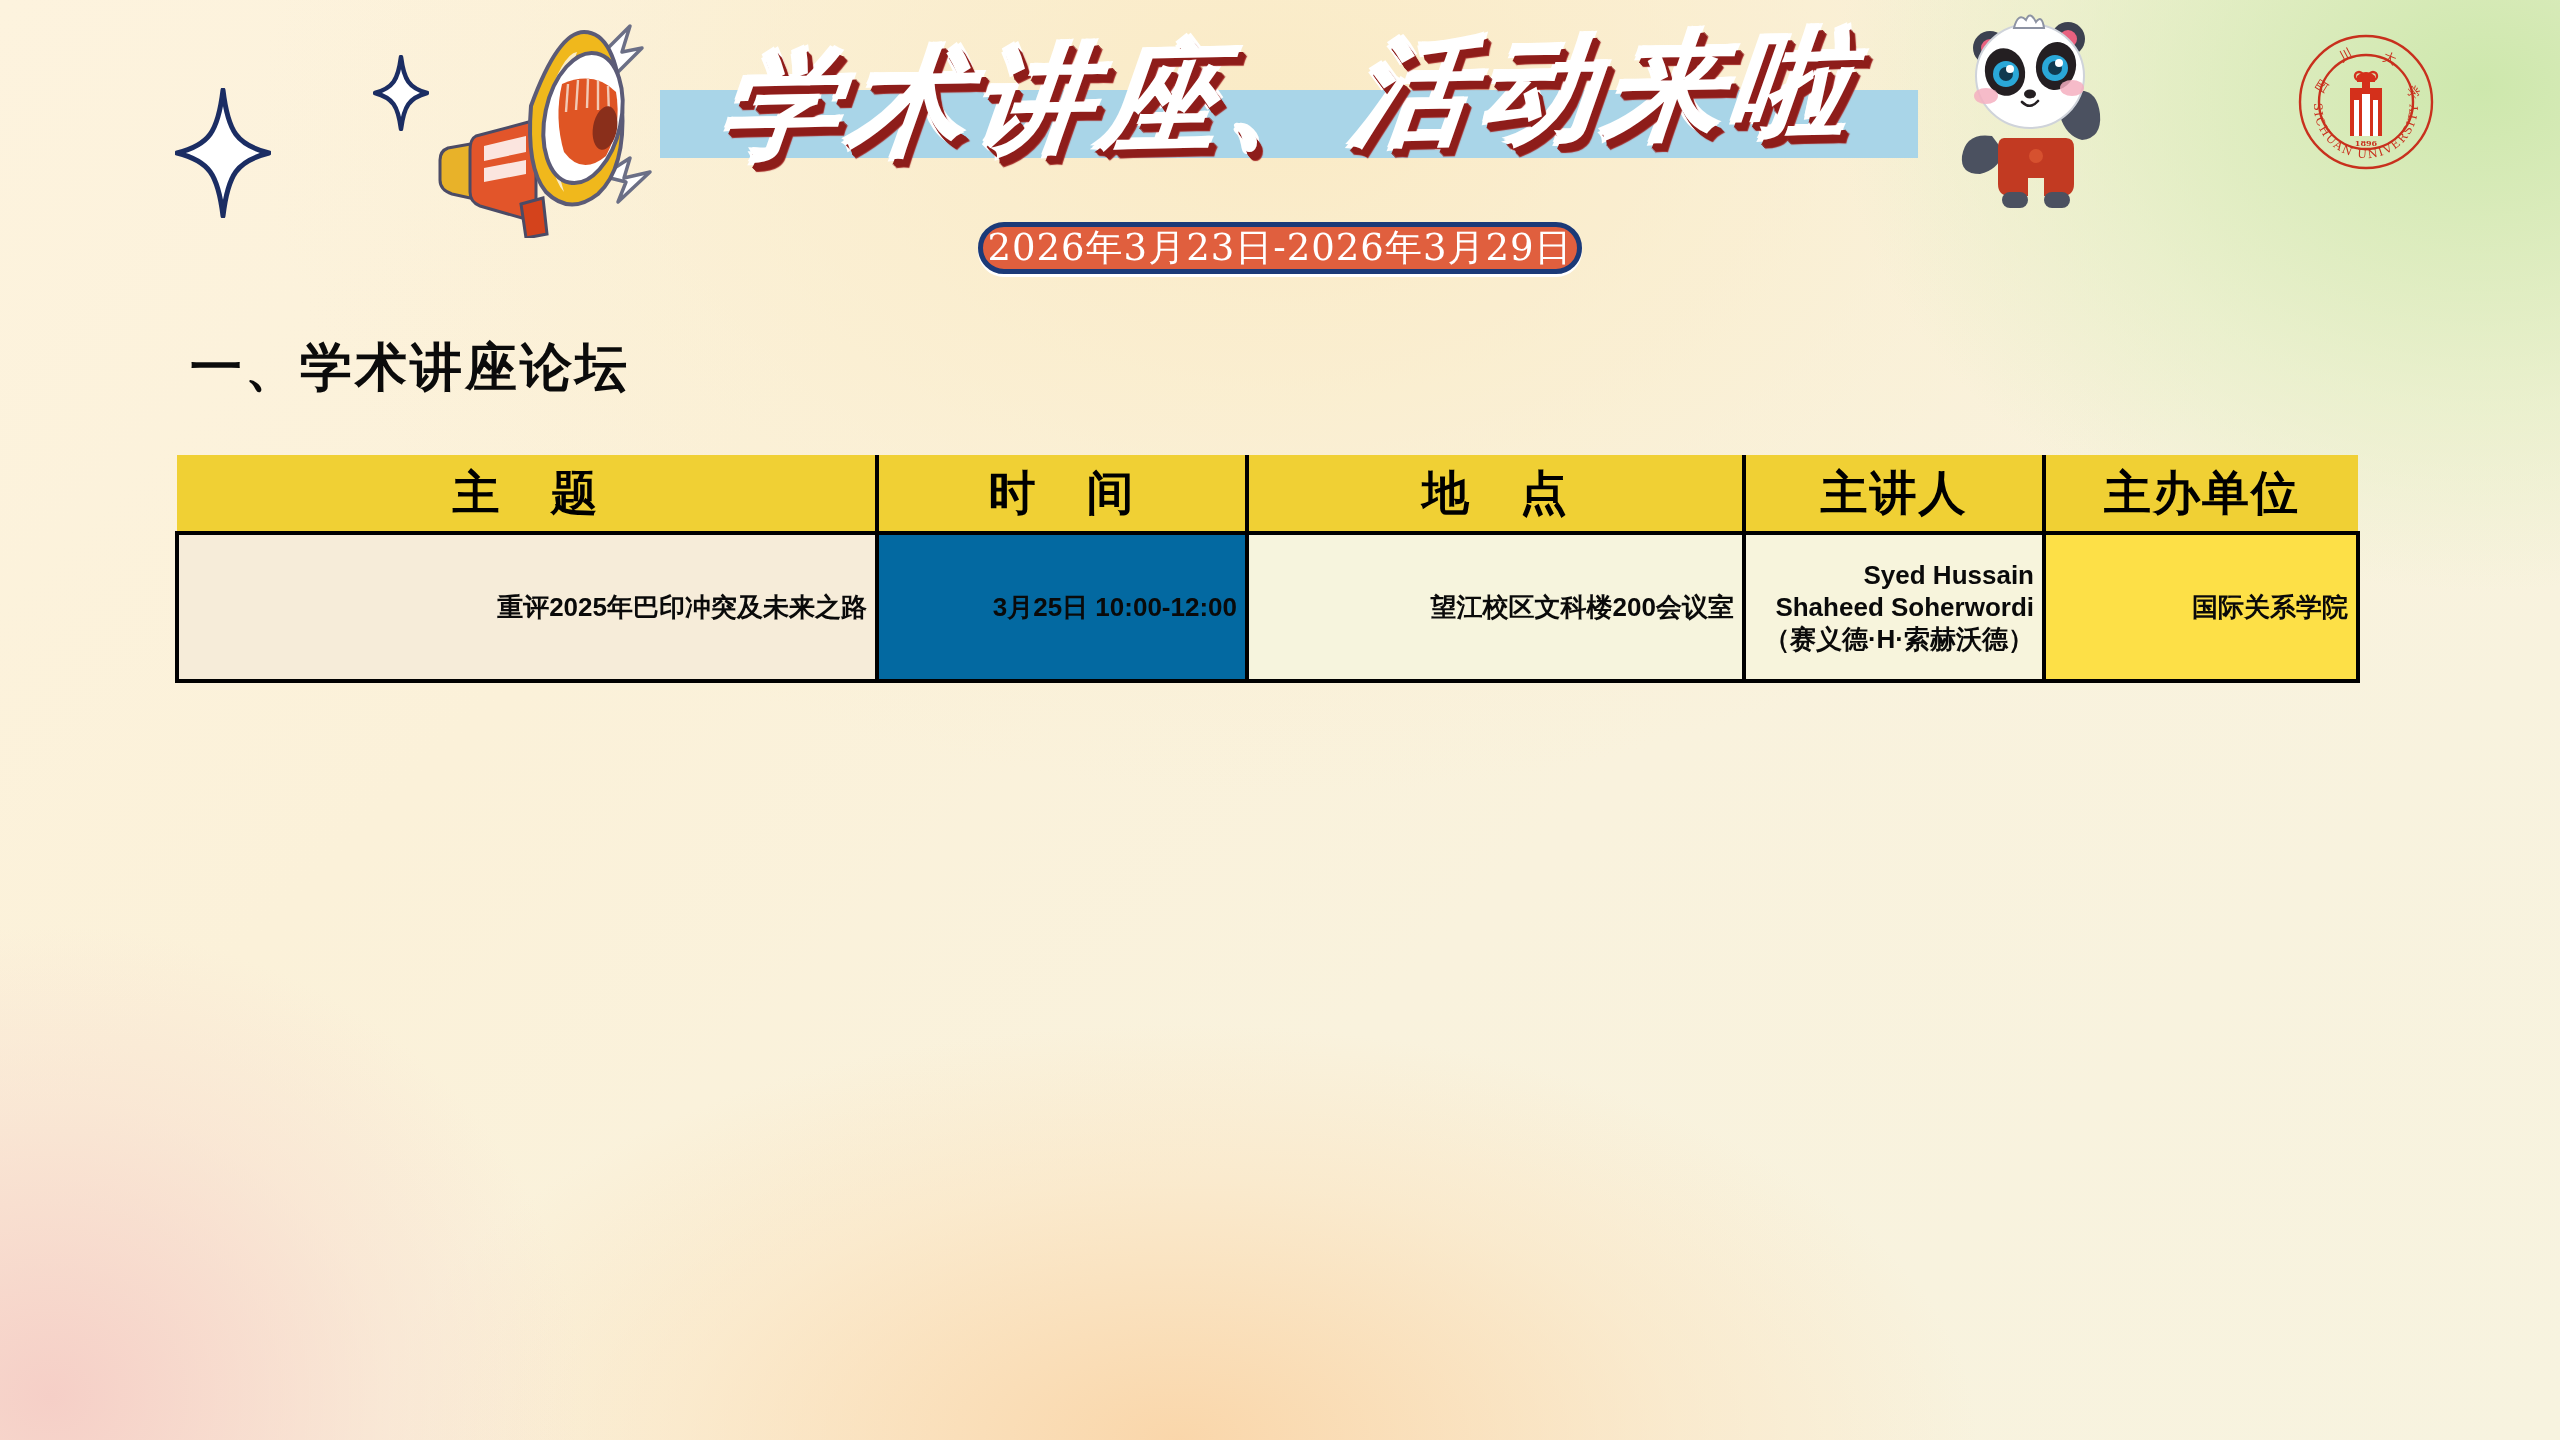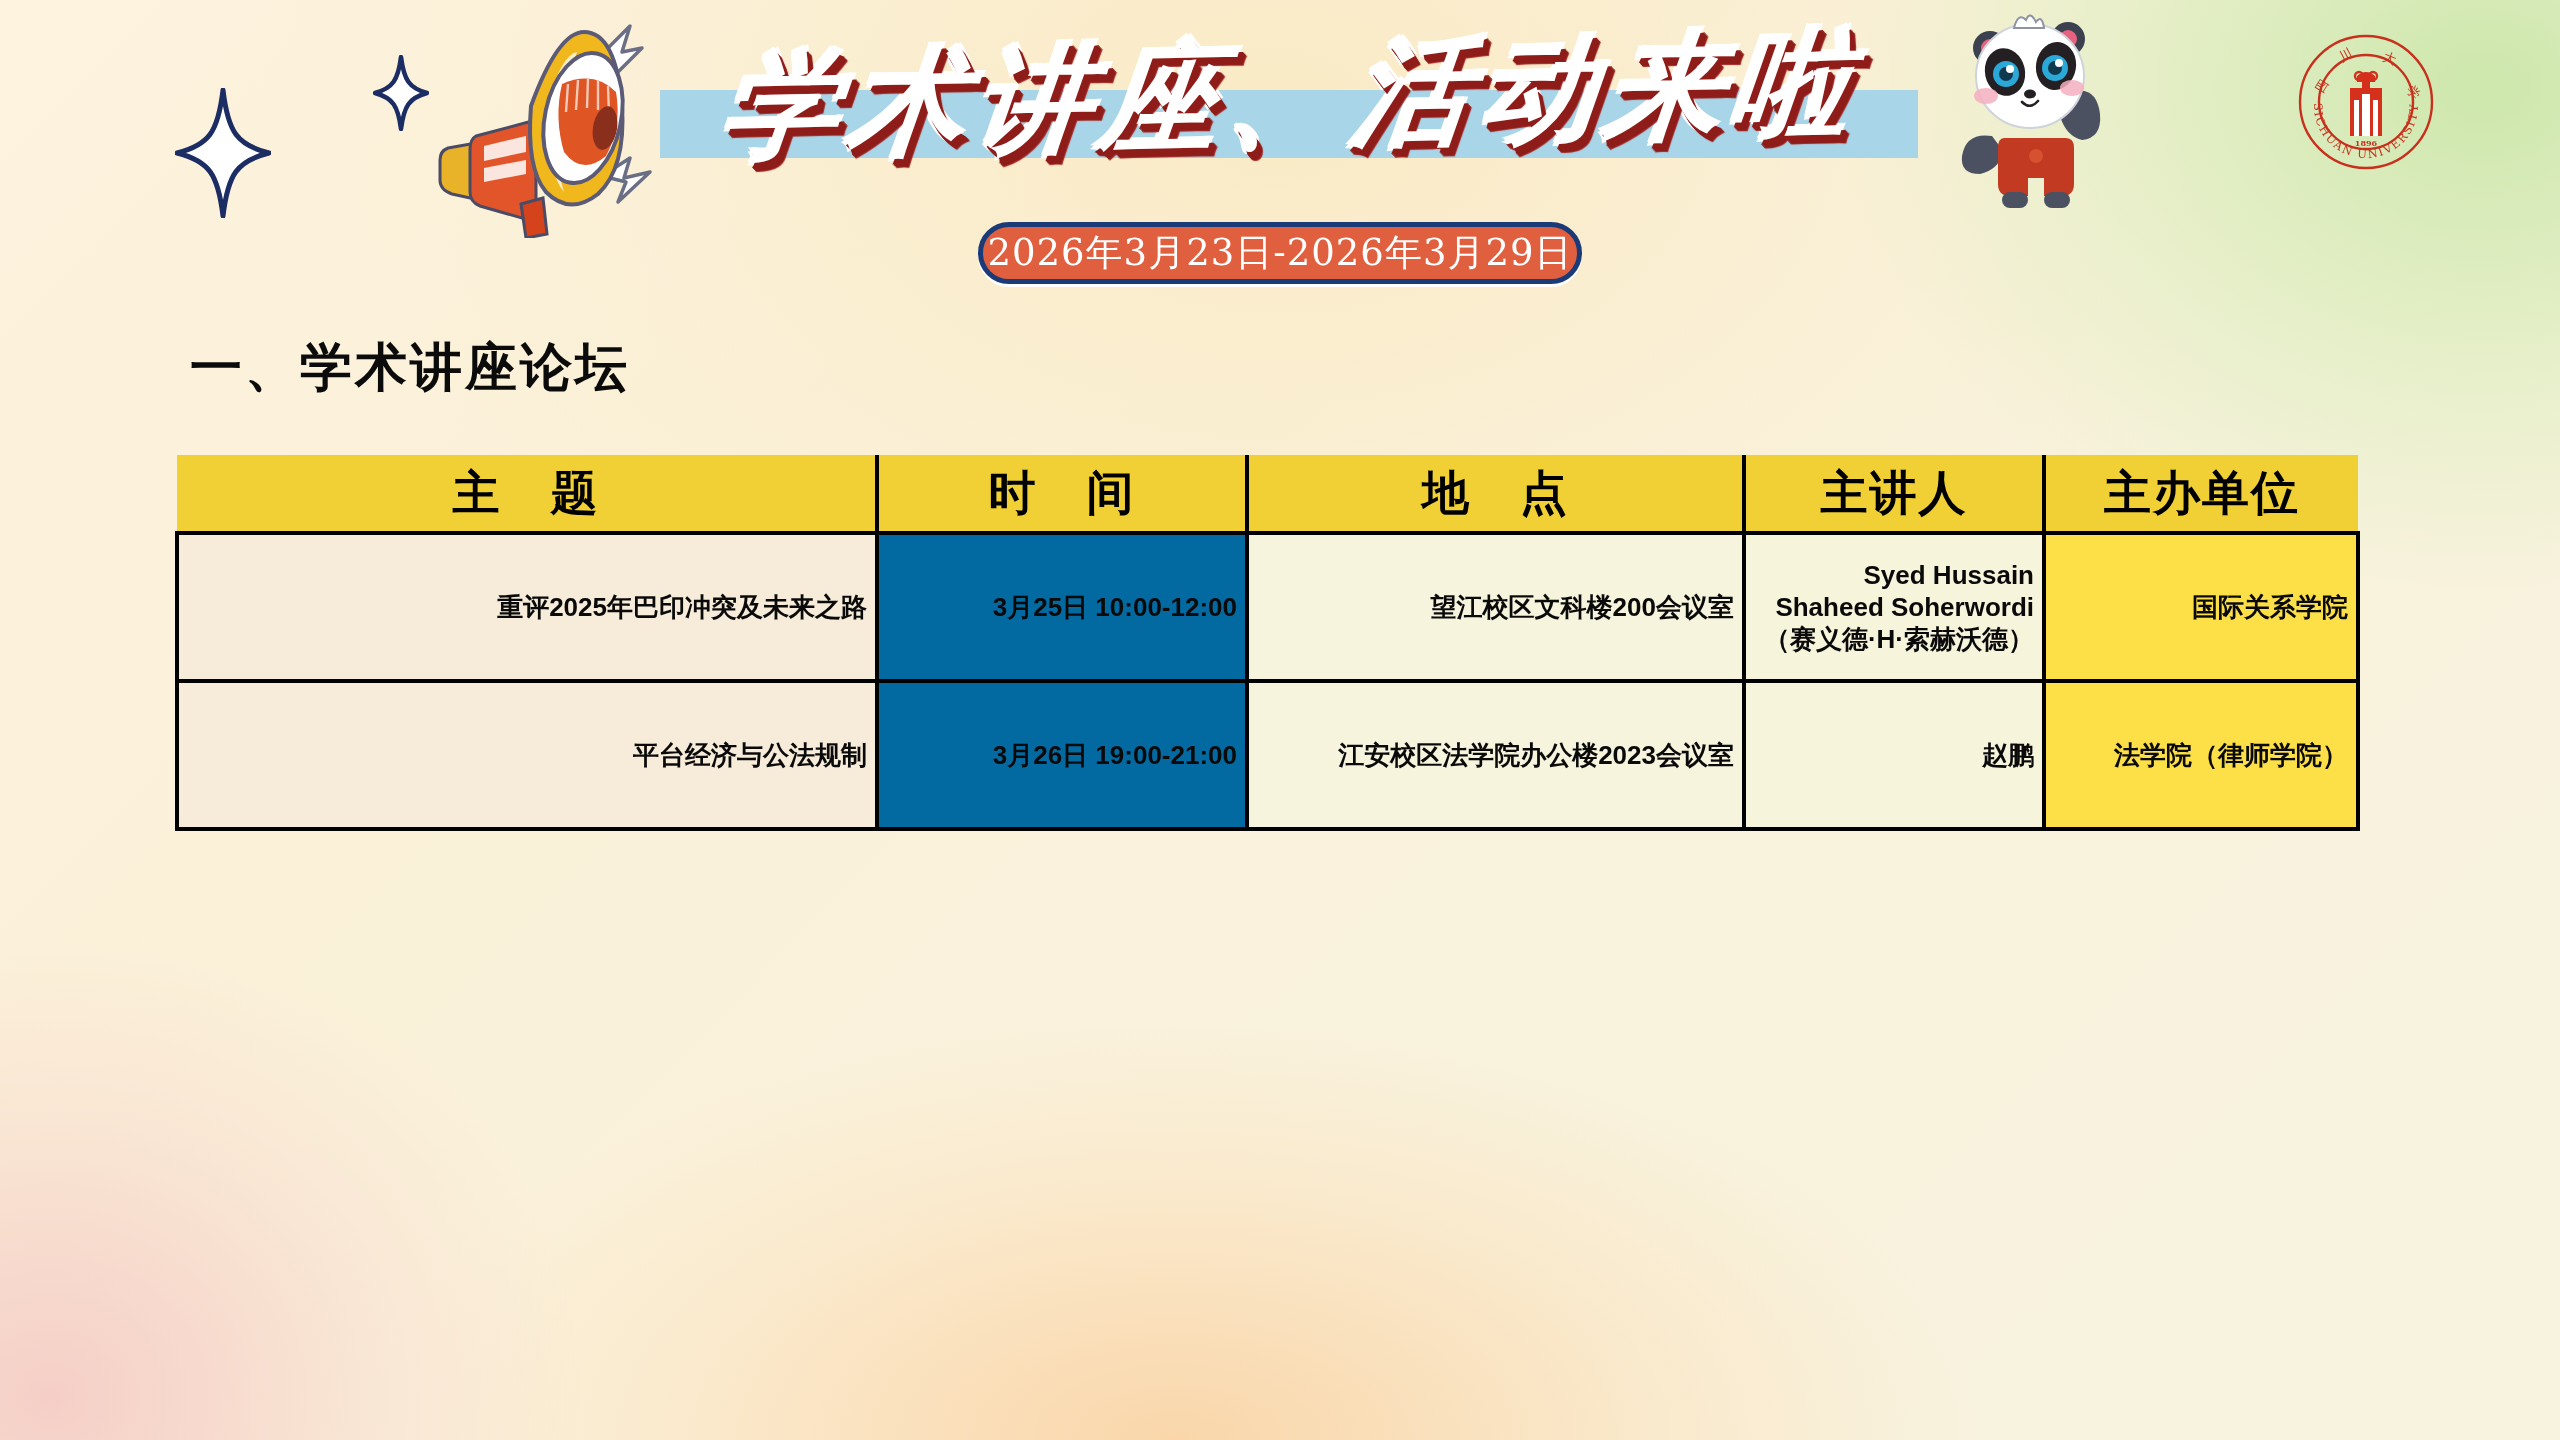--- a/index.html
+++ b/index.html
@@ -42,21 +42,21 @@
     text-shadow:
        5px 7px 0 #8e1d1a, 4px 6px 0 #8e1d1a, 6px 8px 0 #8e1d1a,
        3px 5px 0 #8e1d1a, 7px 9px 1px #a02522,
       -2px -2px 0 #ffffff, 2px -2px 0 #ffffff, -2px 2px 0 #ffffff;
     white-space:nowrap;
     transform:skewX(-7deg) rotate(-1.2deg);
   }
 
   
   #date-pill {
-    position:absolute; left:978px; top:222px; width:604px; height:62px;
+    position:absolute; left:978px; top:222px; width:604px; height:52px;
     background:#e05f3e;
     border:5px solid #1b3a78;
     border-radius:34px;
     display:flex; align-items:center; justify-content:center;
     box-shadow:0 3px 0 #ffffff;
   }
   #date-text {
     font-family:"DejaVu Serif","Liberation Serif",serif;
     font-size:37px; color:#ffffff; letter-spacing:1px; white-space:nowrap;
   }
@@ -220,21 +220,14 @@
     </tr>
   </thead>
   <tbody>
     <tr>
       <td class="cell-topic">重评2025年巴印冲突及未来之路</td>
       <td class="cell-time nowrap">3月25日 10:00-12:00</td>
       <td class="cell-venue">望江校区文科楼200会议室</td>
       <td class="cell-speaker">Syed Hussain Shaheed Soherwordi（赛义德·H·索赫沃德）</td>
       <td class="cell-host">国际关系学院</td>
     </tr>
-    <tr>
-      <td class="cell-topic">平台经济与公法规制</td>
-      <td class="cell-time nowrap">3月26日 19:00-21:00</td>
-      <td class="cell-venue nowrap">江安校区法学院办公楼2023会议室</td>
-      <td class="cell-speaker">赵鹏</td>
-      <td class="cell-host">法学院（律师学院）</td>
-    </tr>
   </tbody>
 </table>
 
 </body></html>

